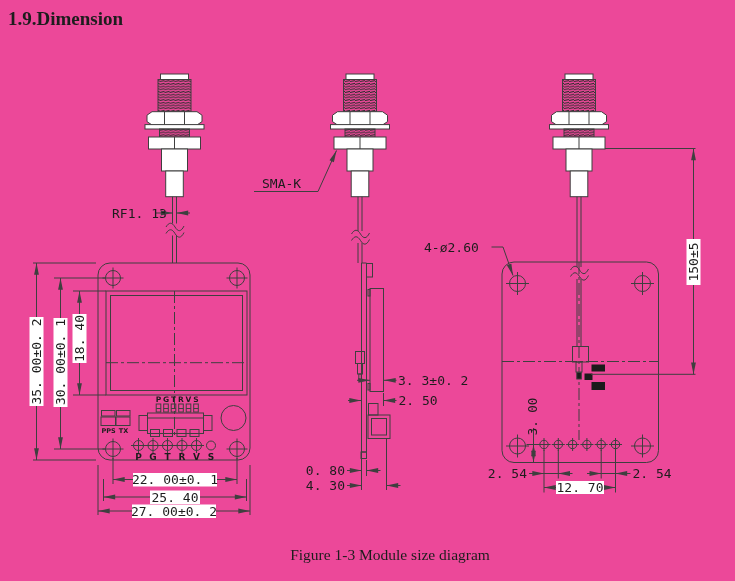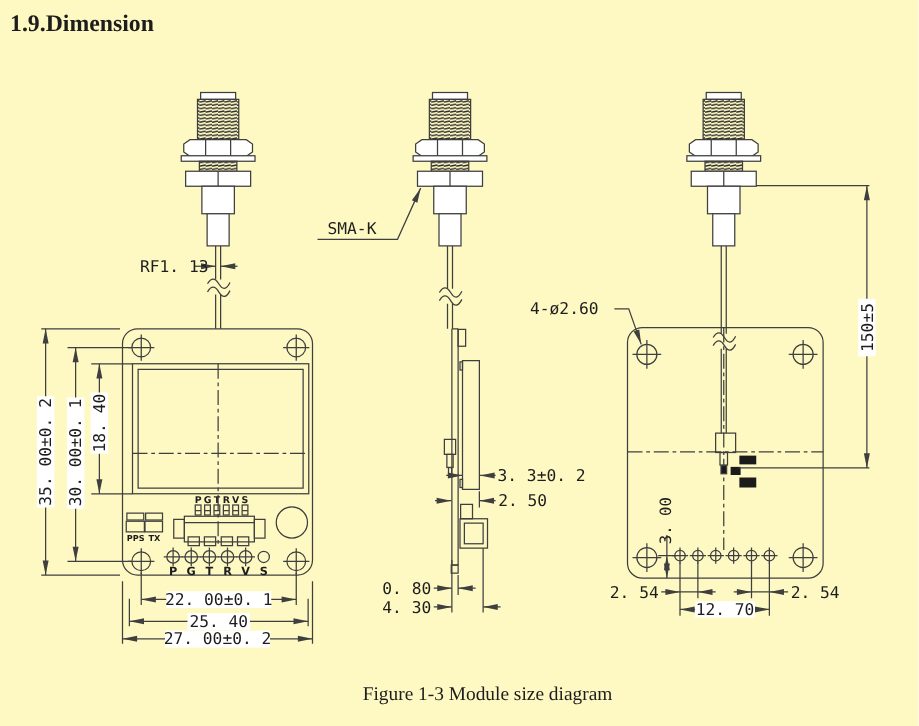--- a/index.html
+++ b/index.html
@@ -1,16 +1,16 @@
 <!DOCTYPE html>
 <html><head>
 <meta charset="utf-8">
 <style>
   html,body{margin:0;padding:0;background:#fff;}
-  .page{position:relative;width:735px;height:581px;background:#fef9c3;overflow:hidden;
+  .page{position:relative;width:735px;height:581px;background:#ec4899;overflow:hidden;
         font-family:"DejaVu Sans Mono", monospace;}
   svg text{fill:#1d1d1d;}
   .dimtxt{font-family:"DejaVu Sans Mono", monospace;font-size:13px;}
   .dimtxt-sm{font-family:"DejaVu Sans Mono", monospace;font-size:12.5px;}
   .pinlbl{font-family:"DejaVu Sans", sans-serif;font-weight:bold;}
   .doc-title{font-family:"Liberation Serif", serif;font-weight:bold;font-size:19px;}
   .doc-caption{font-family:"Liberation Serif", serif;font-size:15.5px;}
 </style>
 </head>
 <body>

